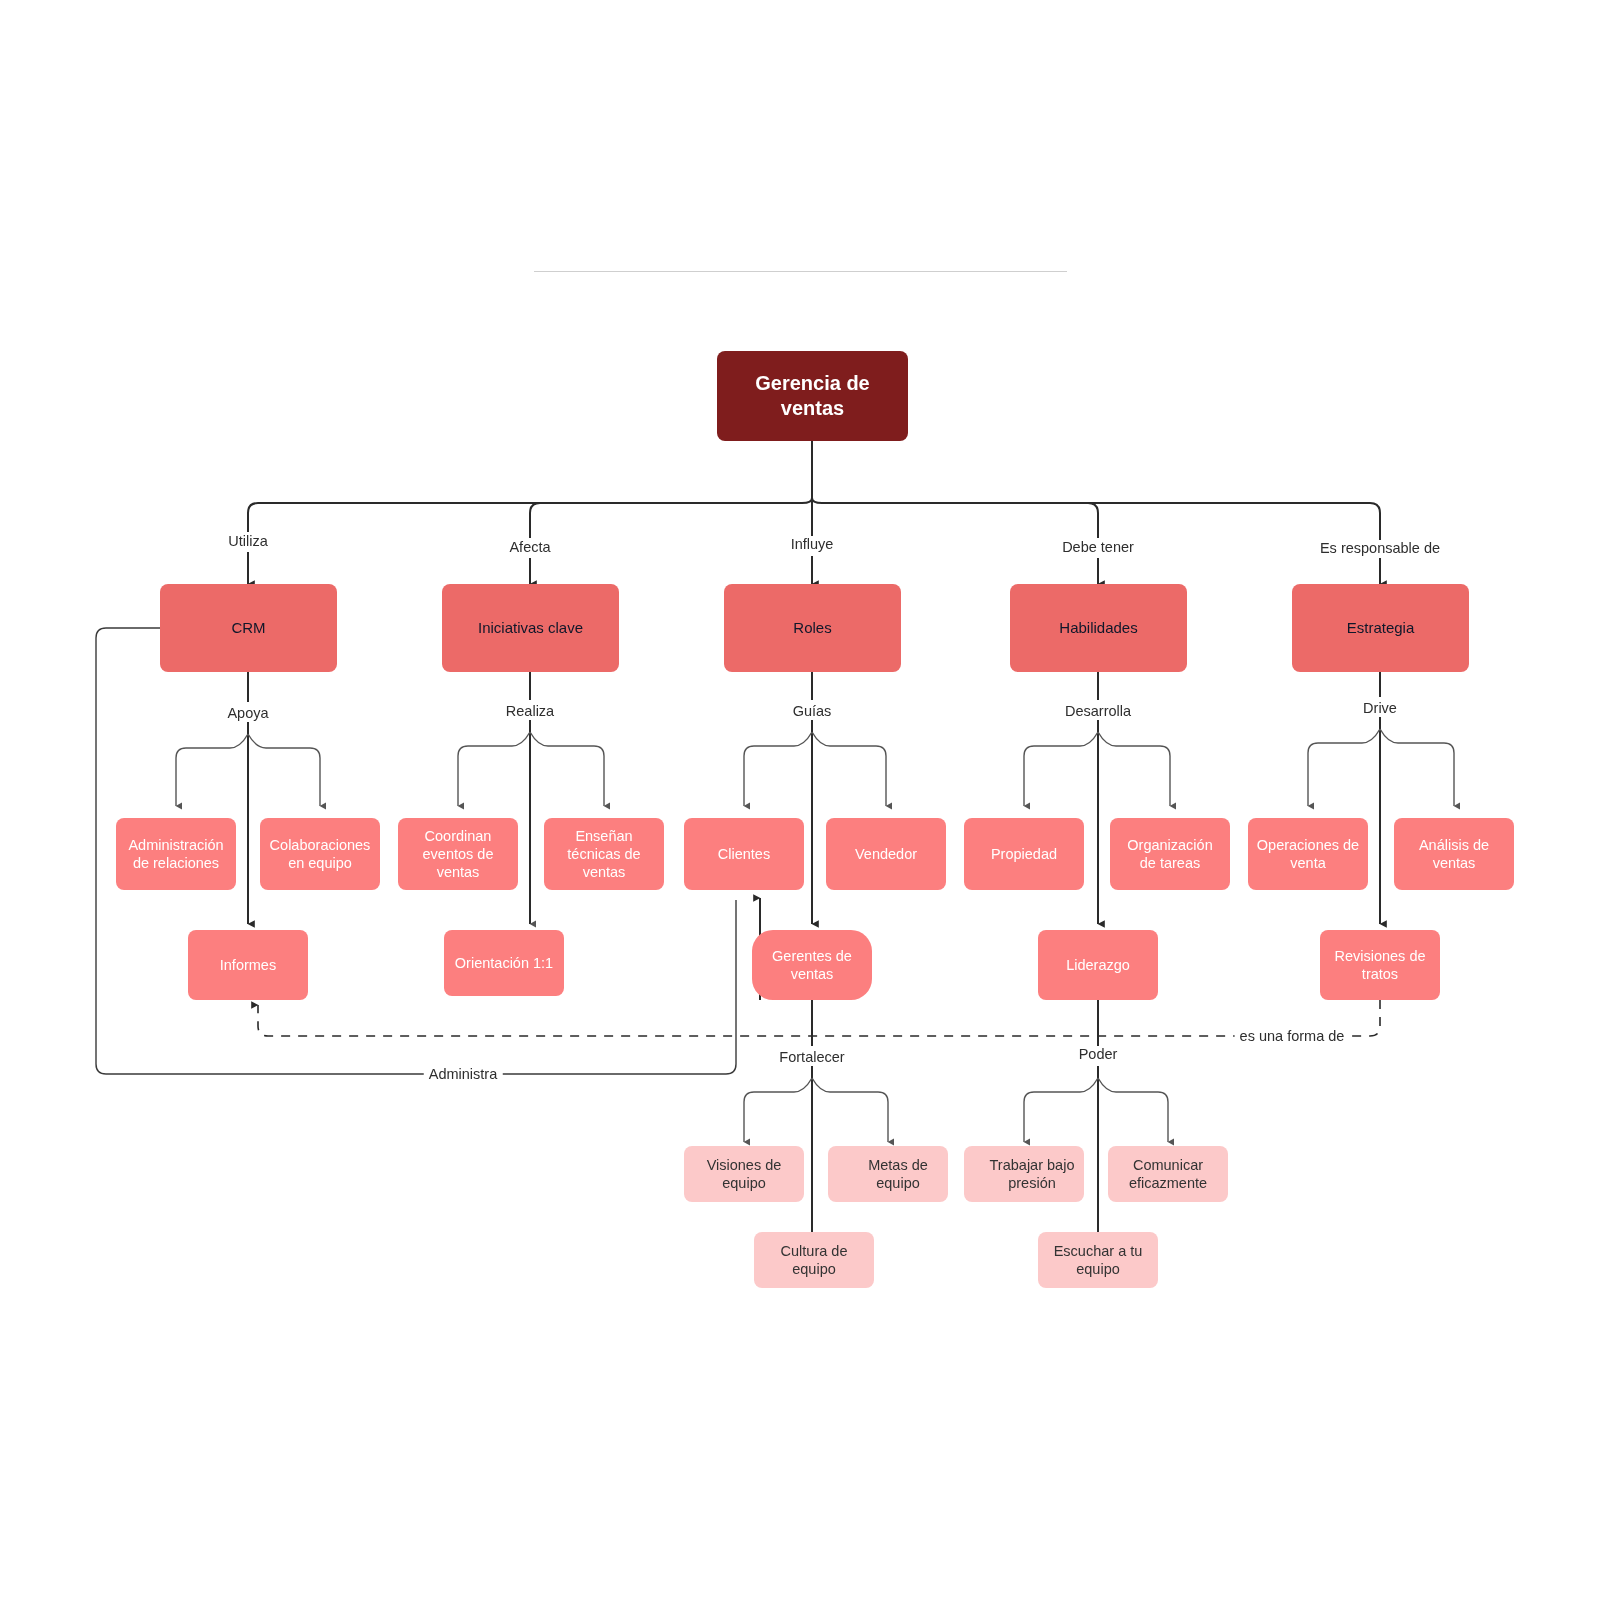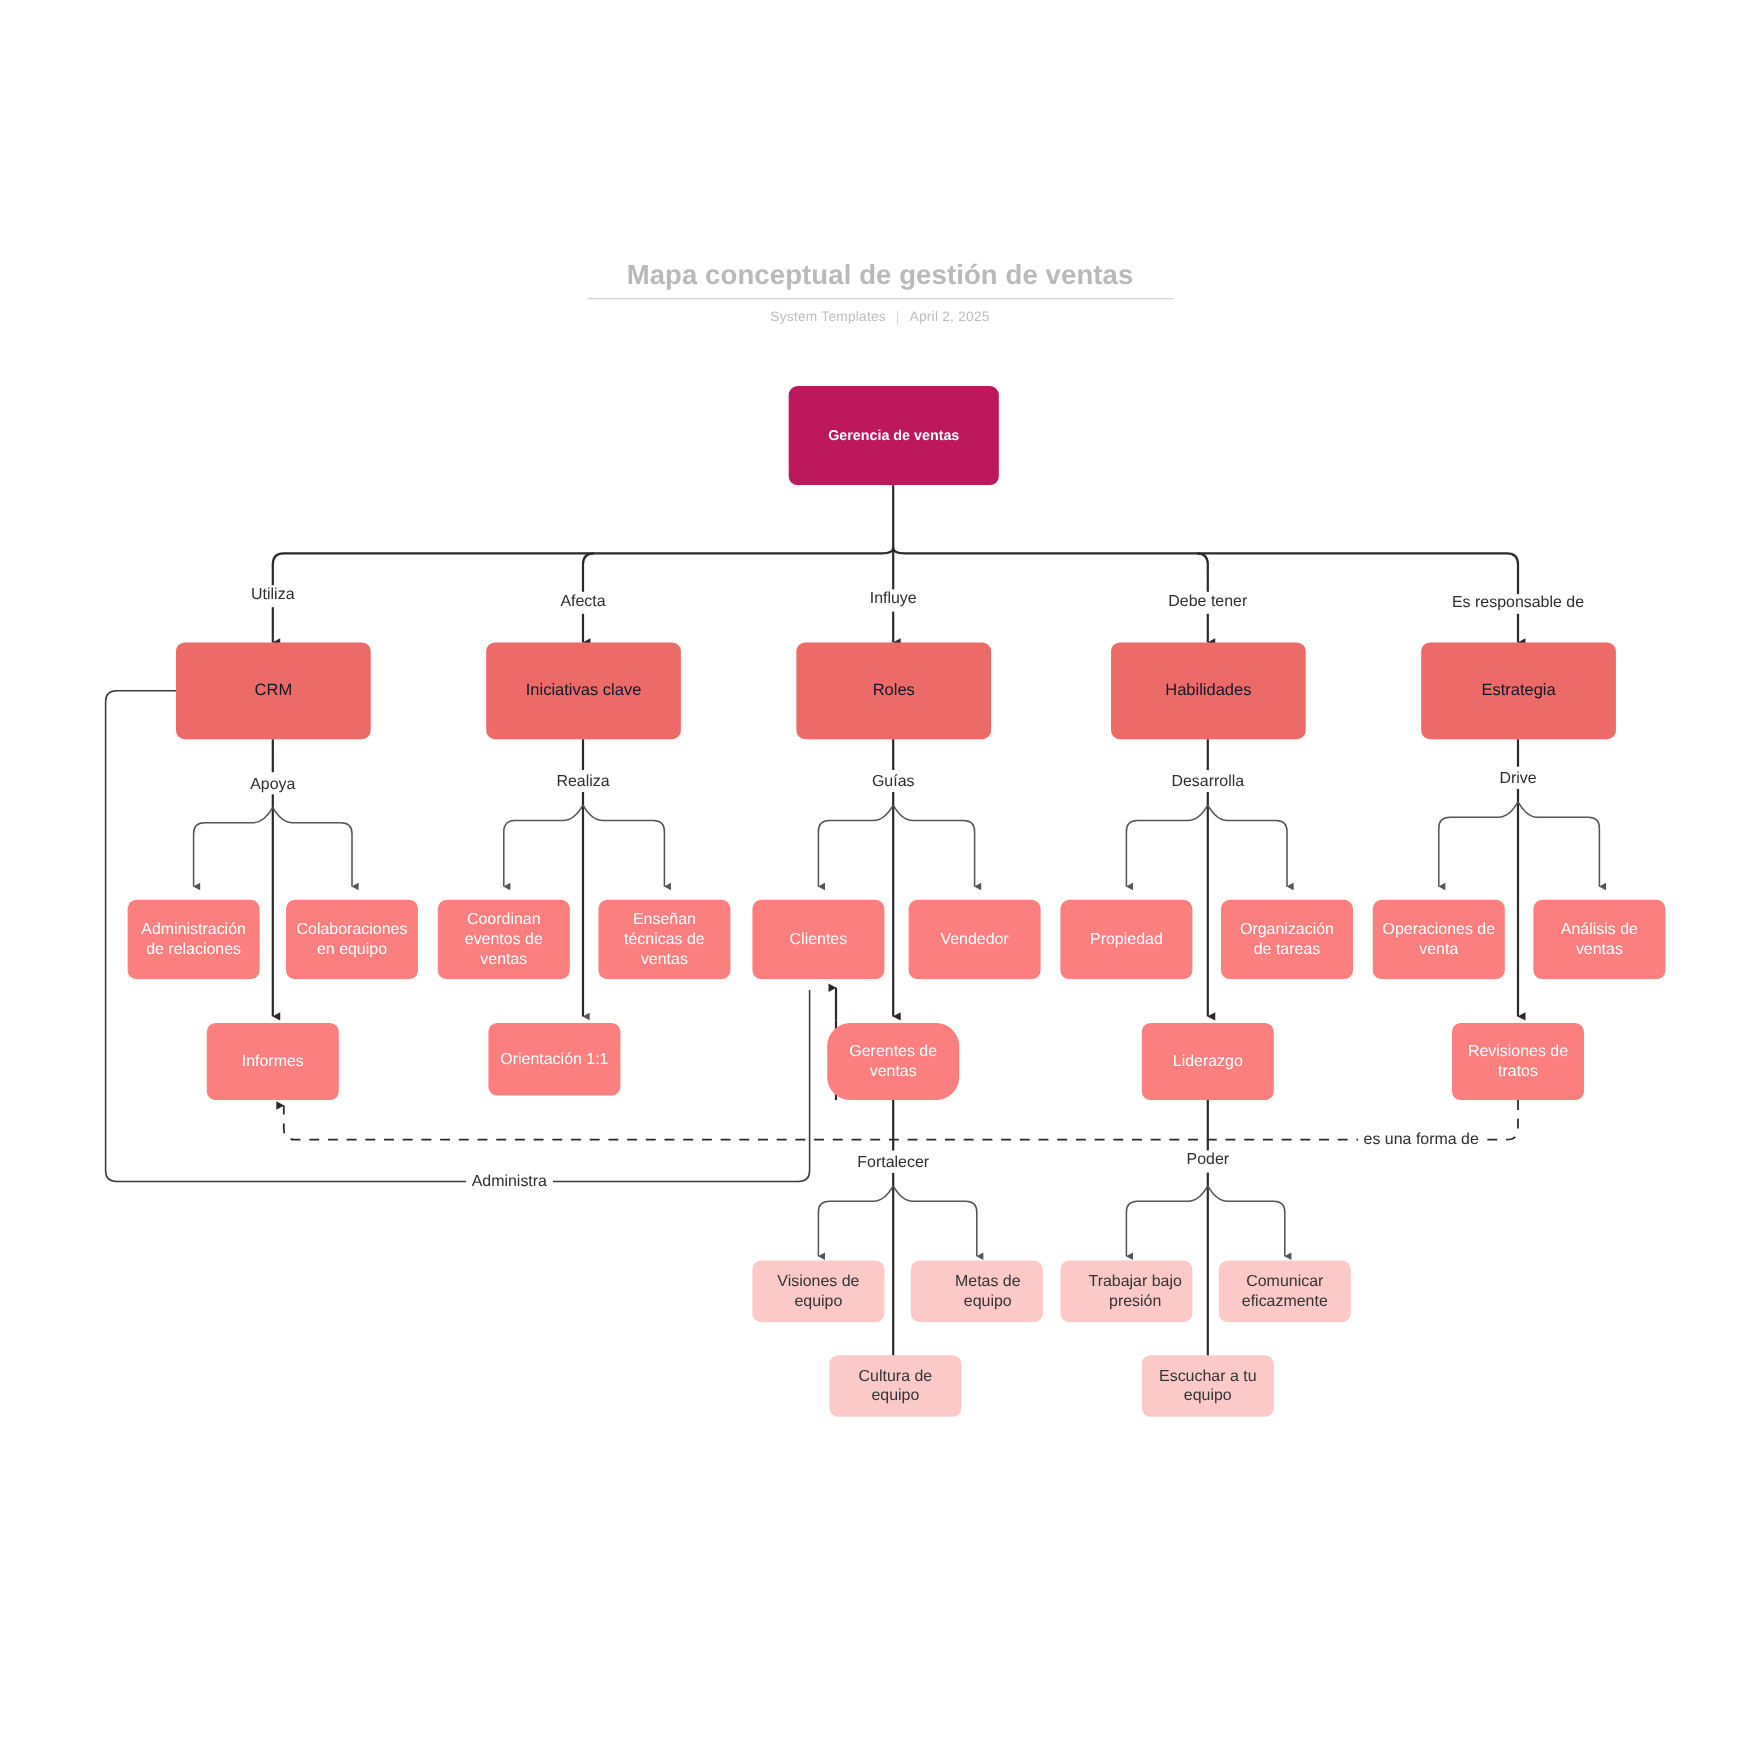--- a/index.html
+++ b/index.html
@@ -107,24 +107,24 @@
     border-radius: 8px;
     display: flex;
     align-items: center;
     justify-content: center;
     text-align: center;
     box-sizing: border-box;
     line-height: 1.25;
     padding: 4px 8px;
   }
   .lvl0 {
-    background: #be185d;
+    background: #7f1d1d;
     color: #ffffff;
     font-weight: bold;
-    font-size: 13px;
+    font-size: 20px;
   }
   .lvl1 {
     background: #ec6a68;
     color: #0f172a;
     font-size: 15px;
     text-align: center;
   }
   .lvl2 {
     background: #fc7f7f;
     color: #ffffff;
@@ -139,26 +139,20 @@
     background: #fcc9c9;
     color: #333333;
     font-size: 14.5px;
   }
 </style>
 </head>
 <body>
 
 <div id="canvas">
 
-  <div class="header">
-    <div class="title">Mapa conceptual de gestión de ventas</div>
-    <div class="subtitle">
-      <span>System Templates</span><span class="sep">|</span><span>April 2, 2025</span>
-    </div>
-  </div>
   <div class="title-rule"></div>
 
   <svg id="edges" viewBox="0 0 1600 1600">
     <defs>
       <marker id="ah" markerWidth="9" markerHeight="9" refX="4.2" refY="7.4" orient="auto" markerUnits="userSpaceOnUse">
         <path d="M0.4,0.6 L4.2,7.8 L8.0,0.6 Z" fill="#2a2a2a"></path>
       </marker>
       <marker id="ah-thin" markerWidth="8" markerHeight="8" refX="3.8" refY="6.6" orient="auto" markerUnits="userSpaceOnUse">
         <path d="M0.4,0.6 L3.8,7.0 L7.2,0.6 Z" fill="#555"></path>
       </marker>

